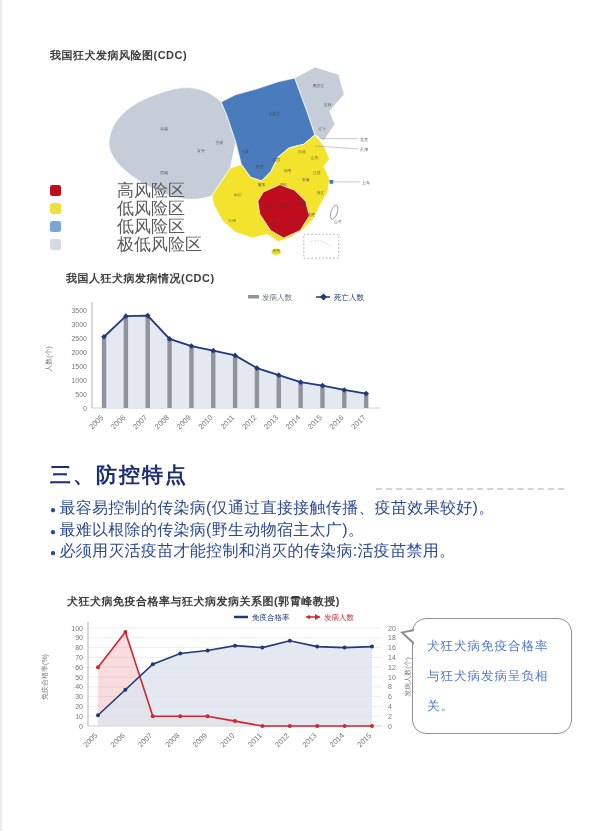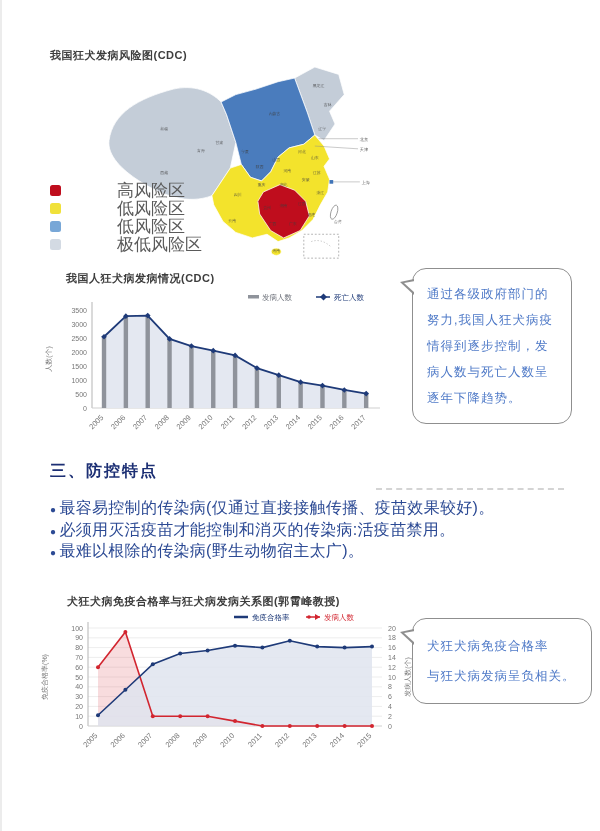--- a/index.html
+++ b/index.html
@@ -17,22 +17,22 @@
   #c1{position:absolute;left:40px;top:288px;}
   #c2-title{left:65px;top:594px;}
   #c2{position:absolute;left:36px;top:610px;}
   .bubble{position:absolute;box-sizing:border-box;border:1.3px solid #8f8f8f;border-radius:14px;
           background:#fff;color:#4e79c7;font-size:12.5px;letter-spacing:1px;padding:12px 14px;}
   .bubble::before{content:"";position:absolute;left:-13px;top:10px;width:0;height:0;
           border-top:3px solid transparent;border-bottom:13px solid transparent;border-right:14px solid #8f8f8f;}
   .bubble::after{content:"";position:absolute;left:-9px;top:12px;width:0;height:0;
           border-top:2px solid transparent;border-bottom:10px solid transparent;border-right:11px solid #fff;}
   #bubble1{left:410px;top:268px;width:160px;line-height:26px;}
-  #bubble2{left:410px;top:618px;width:180px;line-height:30px;white-space:pre-line;}
-  #section-title{position:absolute;left:48px;top:461px;font-size:16px;font-weight:bold;color:#1c2f74;letter-spacing:2px;}
+  #bubble2{left:410px;top:618px;width:160px;line-height:30px;white-space:pre-line;}
+  #section-title{position:absolute;left:48px;top:461px;font-size:21px;font-weight:bold;color:#1c2f74;letter-spacing:2px;}
   #section-dash{position:absolute;left:374px;top:488px;width:188px;border-top:2px dashed #d4d4d4;}
   #bullets{position:absolute;left:48px;top:498px;margin:0;padding:0;list-style:none;}
   #bullets li{font-size:16px;color:#2c4a94;line-height:19.5px;letter-spacing:.3px;}
   #bullets li::before{content:"● ";font-size:10px;}
   svg text{font-family:"Liberation Sans","DejaVu Sans",sans-serif;}
 </style>
 </head>
 <body>
 
 <div id="page">
@@ -162,29 +162,28 @@
       <text x="302.32307692307694" y="130" font-size="7.5" fill="#777" text-anchor="end" transform="rotate(-45 302.32307692307694 130)">2016</text>
       <text x="324.1692307692308" y="130" font-size="7.5" fill="#777" text-anchor="end" transform="rotate(-45 324.1692307692308 130)">2017</text>
       <text x="9" y="71" font-size="7" fill="#777" text-anchor="middle" transform="rotate(-90 9 71)">人数(个)</text>
       <rect x="206" y="7" width="11" height="3.5" fill="#8f939b"></rect>
       <text x="220" y="11.5" font-size="7.5" fill="#6b6f78">发病人数</text>
       <line x1="274" y1="9" x2="288" y2="9" stroke="#1e3a78" stroke-width="1.5"></line>
       <rect x="279" y="6.5" width="5" height="5" fill="#1e3a78" transform="rotate(45 281.5 9)"></rect>
       <text x="292" y="11.5" font-size="7.5" fill="#1e3a78">死亡人数</text>
     </svg>
 
-  <div class="bubble" id="bubble1">通过各级政府部门的努力,我国人狂犬病疫情得到逐步控制，发病人数与死亡人数呈逐年下降趋势。</div>
 
   <div id="section-title">三、防控特点</div>
   <div id="section-dash"></div>
 
   <ul id="bullets">
     <li>最容易控制的传染病(仅通过直接接触传播、疫苗效果较好)。</li>
+    <li>最难以根除的传染病(野生动物宿主太广)。</li>
     <li>必须用灭活疫苗才能控制和消灭的传染病:活疫苗禁用。</li>
-    <li>最难以根除的传染病(野生动物宿主太广)。</li>
   </ul>
 
   <div class="chart-title" id="c2-title">犬狂犬病免疫合格率与狂犬病发病关系图(郭霄峰教授)</div>
   <svg id="c2" width="380" height="165">
       <text x="45" y="118.5" text-anchor="end" font-size="7" fill="#777">0</text>
       <line x1="50" y1="106.2" x2="344" y2="106.2" stroke="#e9e9e9" stroke-width="0.8"></line>
       <text x="45" y="108.7" text-anchor="end" font-size="7" fill="#777">10</text>
       <line x1="50" y1="96.4" x2="344" y2="96.4" stroke="#e9e9e9" stroke-width="0.8"></line>
       <text x="45" y="98.9" text-anchor="end" font-size="7" fill="#777">20</text>
       <line x1="50" y1="86.6" x2="344" y2="86.6" stroke="#e9e9e9" stroke-width="0.8"></line>

